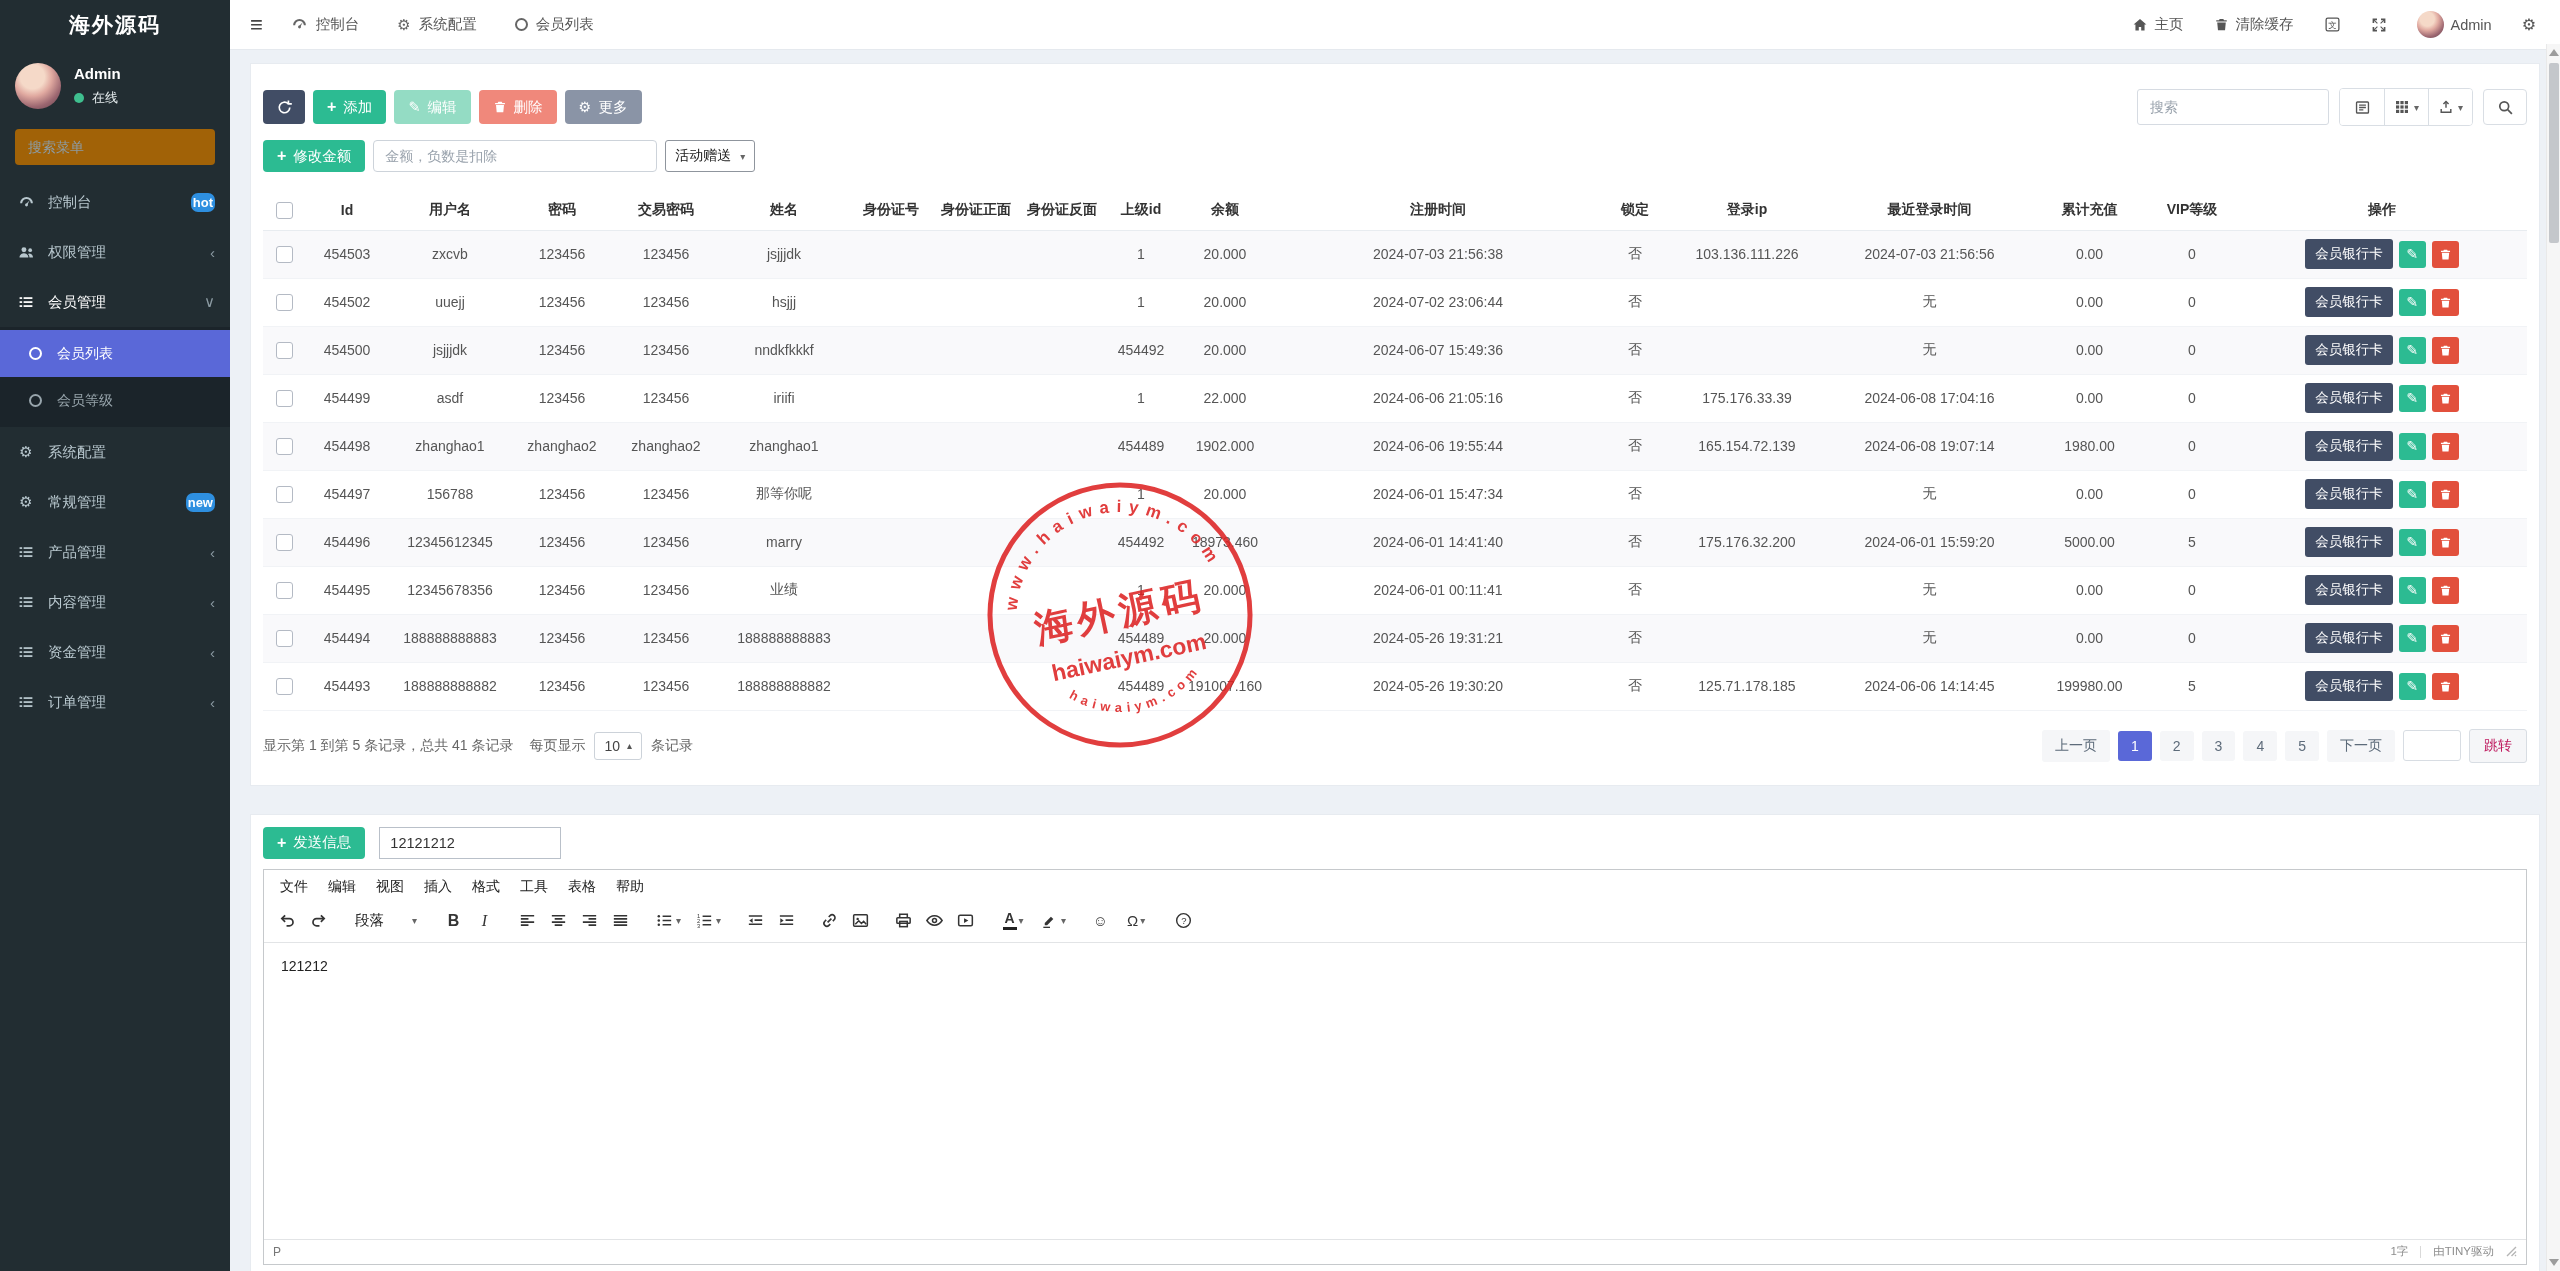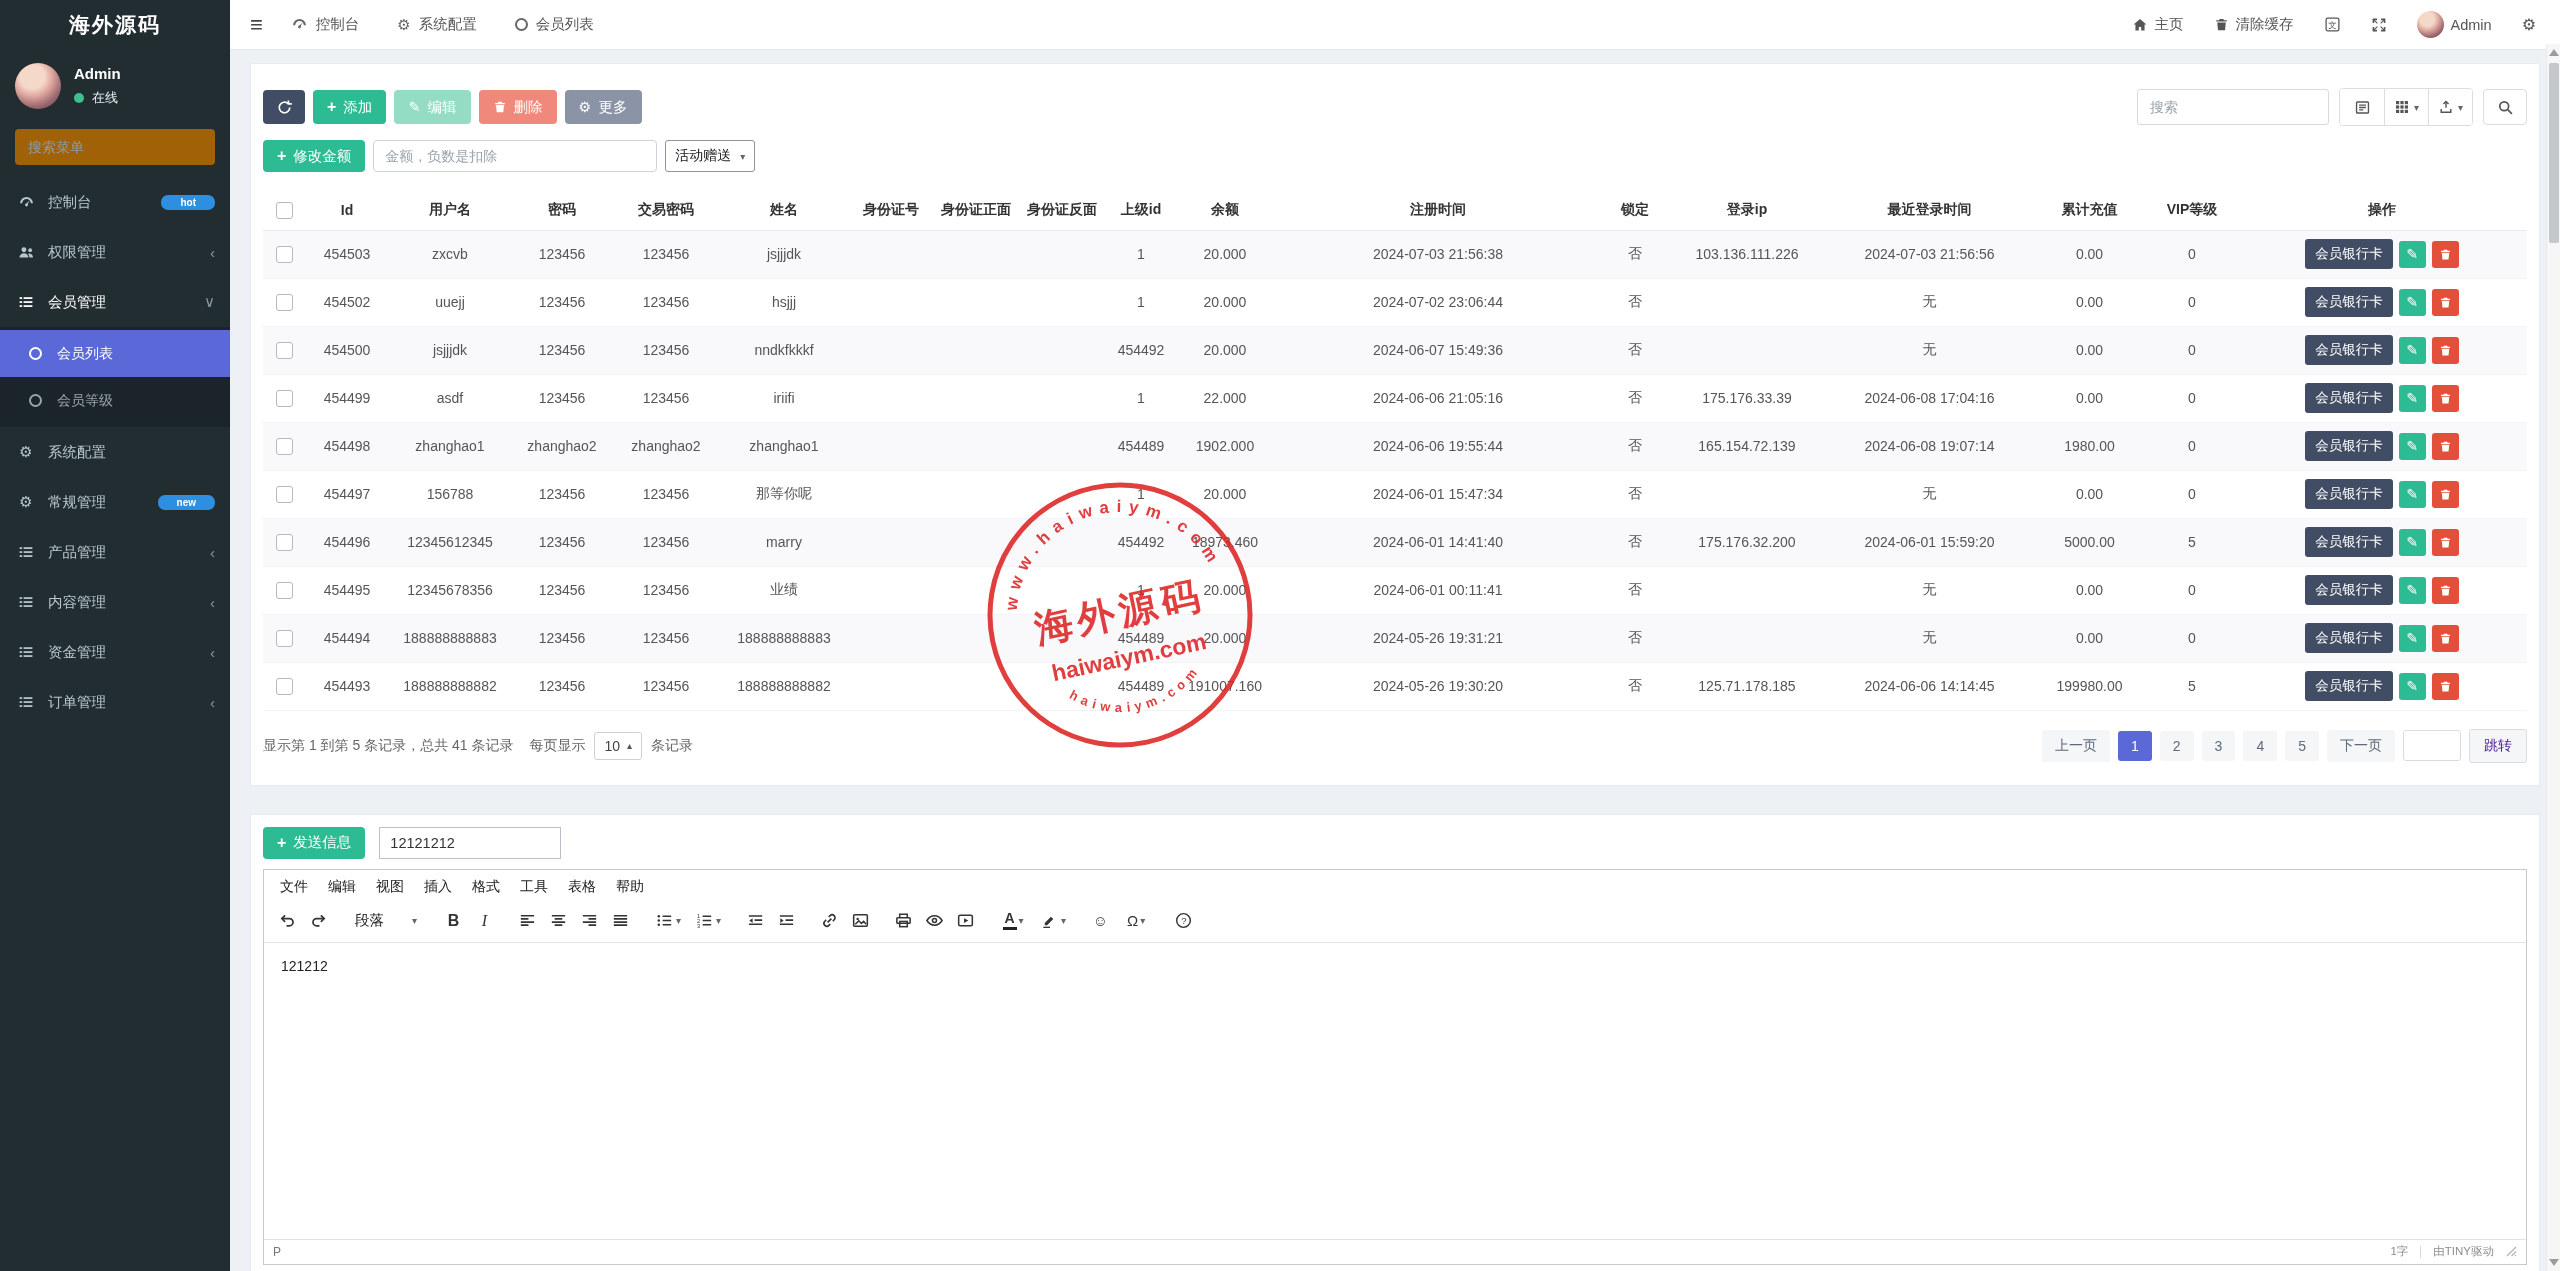--- a/index.html
+++ b/index.html
@@ -23,21 +23,21 @@
   .user-status { color:#e7eef0; font-size:13px; display:flex; align-items:center; gap:8px; }
   .dot { width:10px; height:10px; border-radius:50%; background:var(--online,#3fbf8f); }
   .side-search { margin:10px 15px 12px; height:36px; display:flex; align-items:center; background:#a16207; border-radius:4px; overflow:hidden; }
   .side-search input { flex:1; background:transparent; border:none; color:#ccd5d9; font-size:14px; padding:0 13px; }
   .side-search input::placeholder { color:#8d9ca4; }
   .menu { list-style:none; margin-top:8px; font-size:14.5px; }
   .menu-item { height:50px; display:flex; align-items:center; padding:0 15px; color:#b8c7ce; cursor:pointer; }
   .menu-item.open { color:#fff; }
   .mi-icon { width:22px; margin-right:11px; display:inline-flex; justify-content:center; align-items:center; font-size:15px; }
   .mi-label { flex:none; }
-  .badge { margin-left:auto; background:var(--badgeBlue,#2e8fe0); color:#fff; font-size:10px; font-weight:bold; padding:2px 19px; border-radius:7px; }
+  .badge { margin-left:auto; background:var(--badgeBlue,#2e8fe0); color:#fff; font-size:13px; font-weight:bold; padding:2px 2px; border-radius:7px; }
   .arrow { margin-left:auto; color:#8b9aa2; font-size:15px; }
   .submenu { list-style:none; background:var(--submenuBg,#1b242a); padding:3px 0; }
   .submenu .menu-item { height:47px; padding-left:24px; color:#98a5ac; font-size:14px; }
   .submenu .menu-item.active { background:var(--accent,#5a68d8); color:#fff; }
   .ring { width:13px; height:13px; border:2.5px solid currentColor; border-radius:50%; display:inline-block; }
 
   
   .navbar { position:absolute; left:230px; right:0; top:0; height:50px; background:#fff; border-bottom:1px solid #e5e9ee; display:flex; align-items:center; z-index:9; }
   .hamburger { padding:0 20px; font-size:22px; font-weight:bold; color:#454545; cursor:pointer; }
   .nav-tabs { display:flex; gap:38px; margin-left:8px; }
@@ -88,21 +88,21 @@
   .mini-del { background:var(--danger,#e2503c); }
 
   
   .pagination-bar { display:flex; align-items:center; margin-top:18px; color:#666; font-size:14px; }
   .per-page { display:inline-flex; align-items:center; gap:7px; border:1px solid #ccd2d9; border-radius:3px; padding:5px 9px; margin:0 9px; color:#444; cursor:pointer; }
   .caret-up { font-size:10px; color:#555; }
   .page-controls { margin-left:auto; display:flex; align-items:center; gap:8px; }
   .page-pill { padding:7px 13px; border-radius:3px; background:#f5f6f8; color:#5d6b7a; cursor:pointer; }
   .page-pill.active { background:var(--accent,#5a68d8); color:#fff; }
   .jump-input { width:58px; height:31px; border:1px solid #d8dde3; border-radius:3px; padding:0 8px; }
-  .jump-btn { padding:7px 14px; background:#f5f6f8; border:1px solid #d8dde3; border-radius:3px; color:#4c1d95; font-size:14px; }
+  .jump-btn { padding:7px 14px; background:#f5f6f8; border:1px solid #d8dde3; border-radius:3px; color:#be185d; font-size:14px; }
 
   
   .panel-composer { margin-top:28px; padding:12px 12px 12px; }
   .send-row { display:flex; align-items:center; }
   .btn-send { background:var(--teal,#2cbb92); height:32px; }
   .send-input { width:182px; height:32px; border:1px solid #b9c0c9; padding:0 10px; font-size:14.5px; margin-left:6px; color:#333; }
   .editor { border:1px solid #c6c9cc; margin-top:10px; background:#fff; }
   .menubar { display:flex; align-items:center; padding:3px 6px 1px; }
   .menubar span { padding:5px 10px; font-size:14px; color:#222; border-radius:3px; cursor:pointer; }
   .tbar { display:flex; align-items:flex-start; padding:4px 8px 6px; border-bottom:1px solid #e2e4e6; color:#343434; }

